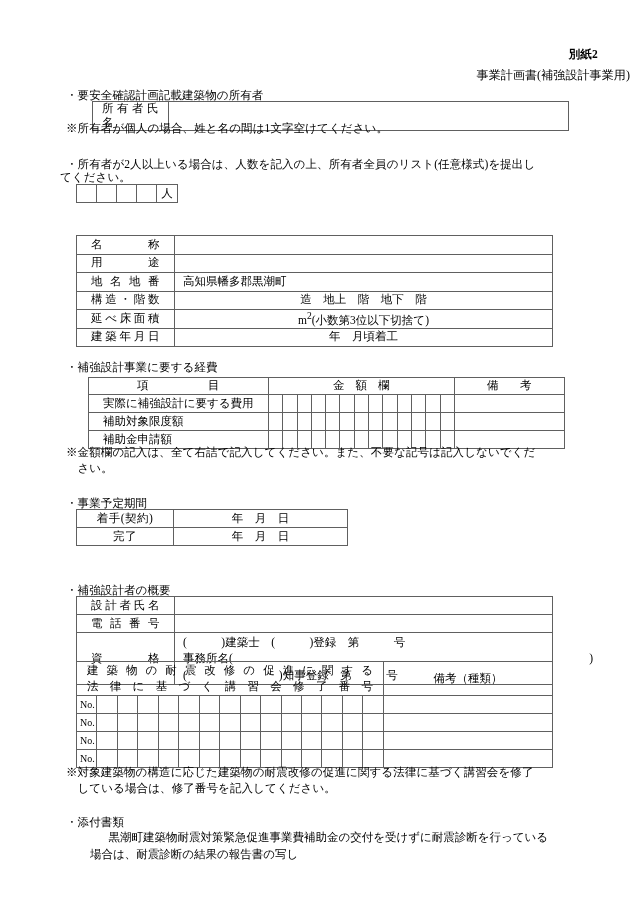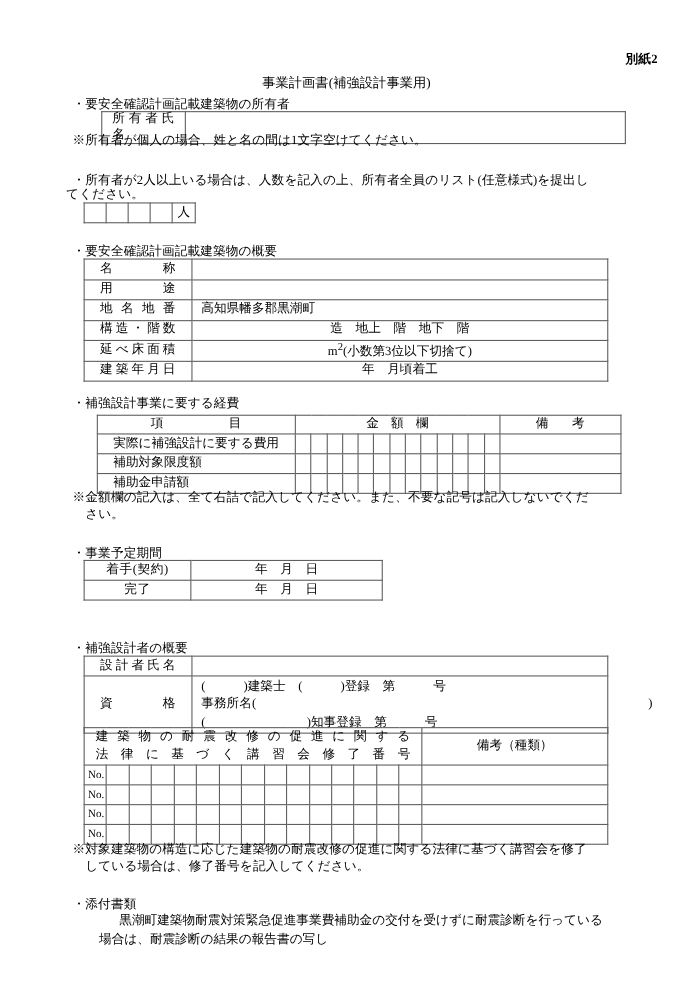--- a/index.html
+++ b/index.html
@@ -32,21 +32,21 @@
     right: 32px;
     font-size: 11.5px;
     letter-spacing: 0.2px;
     font-weight: bold;
   }
   .doc-title {
     position: absolute;
     top: 67px;
     left: 0;
     width: 630px;
-    text-align: center;
+    text-align: right;
     font-size: 12px;
     letter-spacing: 0.1px;
   }
 
   
   .sec-label {
     position: absolute;
     font-size: 11.5px;
     white-space: nowrap;
     letter-spacing: 0.1px;
@@ -205,21 +205,20 @@
         <tr>
       <td class="blank"></td>
       <td class="blank"></td>
       <td class="blank"></td>
       <td class="blank"></td>
       <td class="unit">人</td>
     </tr>
   </tbody>
     </table>
 
-  <div class="sec-label" style="top:222px;left:66px;">・要安全確認計画記載建築物の概要</div>
 
   <table class="frm" id="building-table">
     <tbody>
         <tr>
       <td class="lbl spread">名称</td>
       <td class="val blank"></td>
     </tr>
     <tr>
       <td class="lbl spread">用途</td>
       <td class="val blank"></td>
@@ -325,20 +324,24 @@
     </tr>
   </tbody>
     </table>
 
   <div class="sec-label" style="top:583px;left:66px;">・補強設計者の概要</div>
 
   <table class="frm" id="designer-table">
     <tbody>
         <tr>
       <td class="lbl spread">設計者氏名</td>
+      <td class="val blank"></td>
+    </tr>
+    <tr>
+      <td class="lbl spread">電話番号</td>
       <td class="val blank"></td>
     </tr>
     <tr>
       <td class="lbl spread">資格</td>
       <td class="qual-body">
         <span class="qual-line">(　　　)建築士　(　　　)登録　第　　　号</span>
         <span class="qual-line">事務所名(　　　　　　　　　　　　　　　　　　　　　　　　　　　　　　　)</span>
         <span class="qual-line">(　　　　　　　　)知事登録　第　　　号</span>
       </td>
     </tr>

